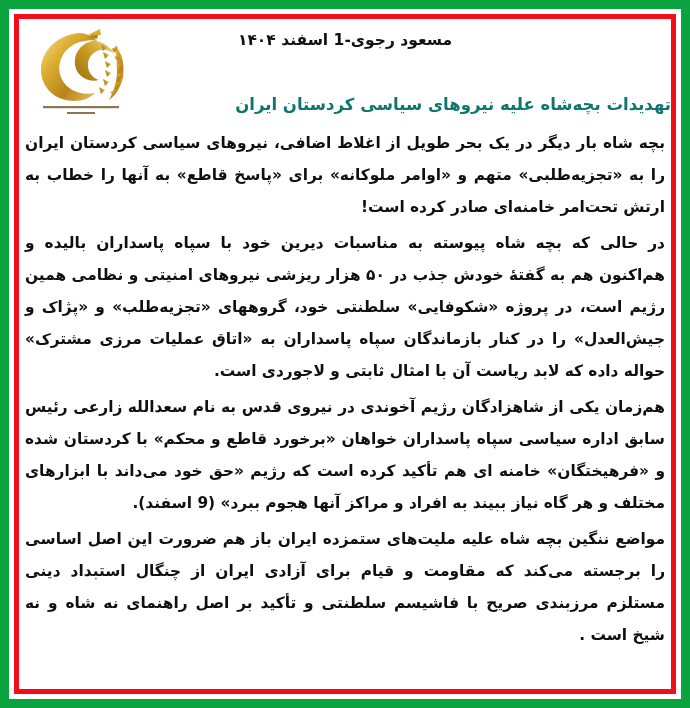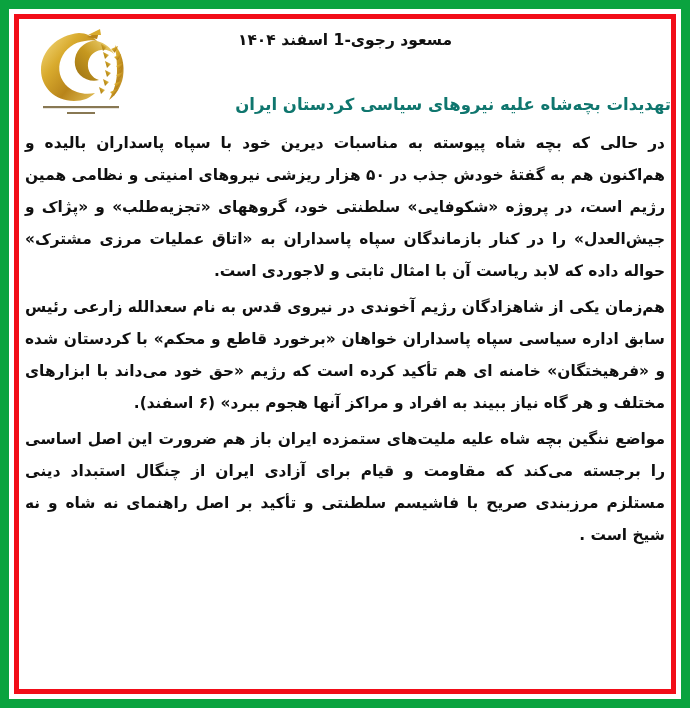--- a/index.html
+++ b/index.html
@@ -183,20 +183,21 @@
           </g>
         </svg>
       </div>
 
       <div class="dateline">مسعود رجوی-1 اسفند ۱۴۰۴</div>
 
       <div class="headline">تهدیدات بچه‌شاه علیه نیروهای سیاسی کردستان ایران</div>
     </div>
 
     <div class="body-text">
+      <p class="para">بچه شاه بار دیگر در یک بحر طویل از اغلاط اضافی، نیروهای سیاسی کردستان ایران را به «تجزیه‌طلبی» متهم و «اوامر ملوکانه» برای «پاسخ قاطع» به آنها را خطاب به ارتش تحت‌امر خامنه‌ای صادر کرده است!</p>
       <p class="para">در حالی که بچه شاه پیوسته به مناسبات دیرین خود با سپاه پاسداران بالیده و هم‌اکنون هم به گفتهٔ خودش جذب در ۵۰ هزار ریزشی نیروهای امنیتی و نظامی همین رژیم است، در پروژه «شکوفایی» سلطنتی خود، گروههای «تجزیه‌طلب» و «پژاک و جیش‌العدل» را در کنار بازماندگان سپاه پاسداران به «اتاق عملیات مرزی مشترک» حواله داده که لابد ریاست آن با امثال ثابتی و لاجوردی است.</p>
-      <p class="para">هم‌زمان یکی از شاهزادگان رژیم آخوندی در نیروی قدس به نام سعدالله زارعی رئیس سابق اداره سیاسی سپاه پاسداران خواهان «برخورد قاطع و محکم» با کردستان شده و «فرهیختگان» خامنه ای هم تأکید کرده است که رژیم «حق خود می‌داند با ابزارهای مختلف و هر گاه نیاز ببیند به افراد و مراکز آنها هجوم ببرد» (۶ اسفند).</p>
+      <p class="para">هم‌زمان یکی از شاهزادگان رژیم آخوندی در نیروی قدس به نام سعدالله زارعی رئیس سابق اداره سیاسی سپاه پاسداران خواهان «برخورد قاطع و محکم» با کردستان شده و «فرهیختگان» خامنه ای هم تأکید کرده است که رژیم «حق خود می‌داند با ابزارهای مختلف و هر گاه نیاز ببیند به افراد و مراکز آنها هجوم ببرد» (9 اسفند).</p>
       <p class="para">مواضع ننگین بچه شاه علیه ملیت‌های ستمزده ایران باز هم ضرورت این اصل اساسی را برجسته می‌کند که مقاومت و قیام برای آزادی ایران از چنگال استبداد دینی مستلزم مرزبندی صریح با فاشیسم سلطنتی و تأکید بر اصل راهنمای نه شاه و نه شیخ است .</p>
 
     </div>
 
   </div>
 </div>
 
 </body></html>

